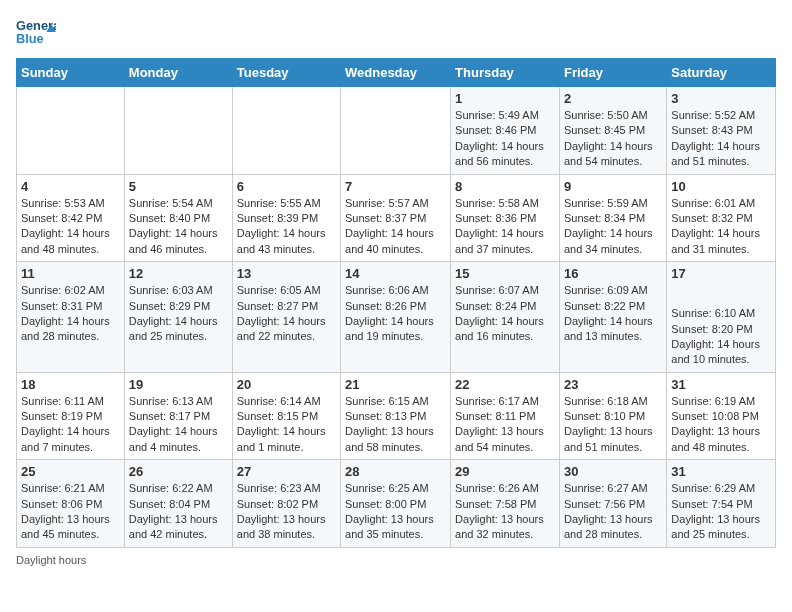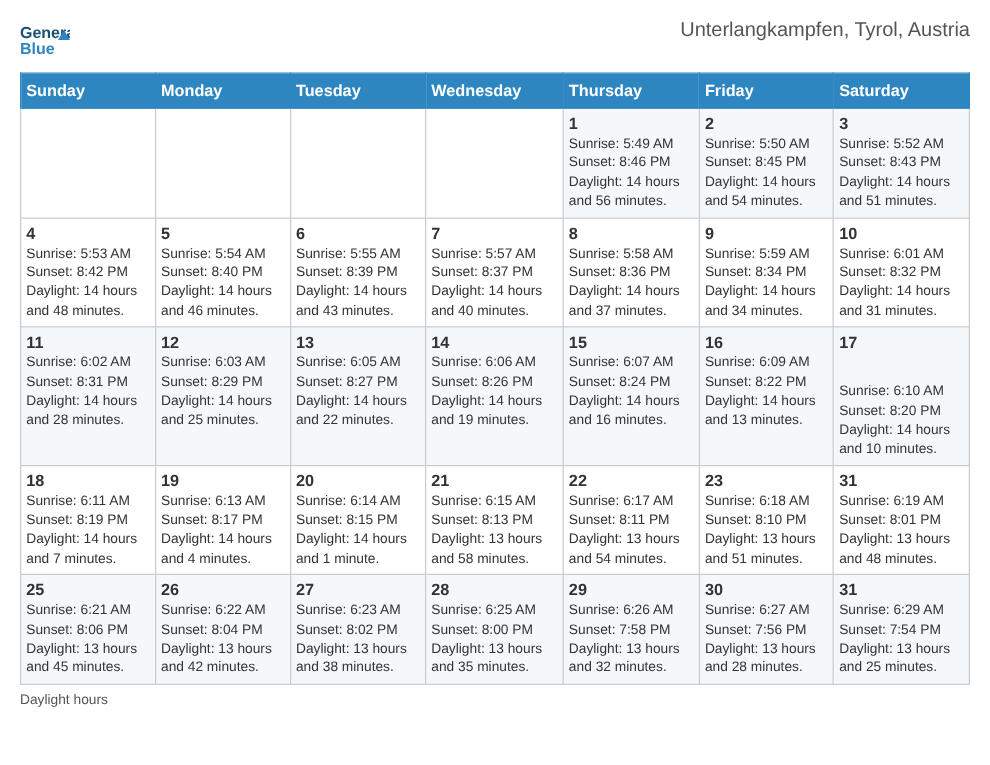--- a/index.html
+++ b/index.html
@@ -92,21 +92,20 @@
 
 <div class="header">
   <div class="logo">
     <svg class="logo-icon" viewBox="0 0 50 40" xmlns="http://www.w3.org/2000/svg">
       <text x="0" y="18" font-size="16" font-weight="bold" fill="#1a5276">General</text>
       <text x="0" y="34" font-size="16" font-weight="bold" fill="#2e86c1">Blue</text>
       <polygon points="44,10 50,20 38,20" fill="#2e86c1"></polygon>
     </svg>
   </div>
   <div class="title-block">
-    <h2>Unterlangkampfen, Tyrol, Austria</h2>
   </div>
 </div>
 
 <table>
   <thead>
     <tr>
     <th>Sunday</th>
         <th>Monday</th>
         <th>Tuesday</th>
         <th>Wednesday</th>
@@ -284,21 +283,21 @@
         <td>
           <span class="day-num">23</span>
           <div class="day-info" style="white-space: pre-line;">Sunrise: 6:18 AM
 Sunset: 8:10 PM
 Daylight: 13 hours
 and 51 minutes.</div>
         </td>
         <td>
           <span class="day-num">31</span>
           <div class="day-info" style="white-space: pre-line;">Sunrise: 6:19 AM
-Sunset: 8:01 PM
+Sunset: 10:08 PM
 Daylight: 13 hours
 and 48 minutes.</div>
         </td>
       </tr>
       <tr>
         <td>
           <span class="day-num">25</span>
           <div class="day-info" style="white-space: pre-line;">Sunrise: 6:21 AM
 Sunset: 8:06 PM
 Daylight: 13 hours

